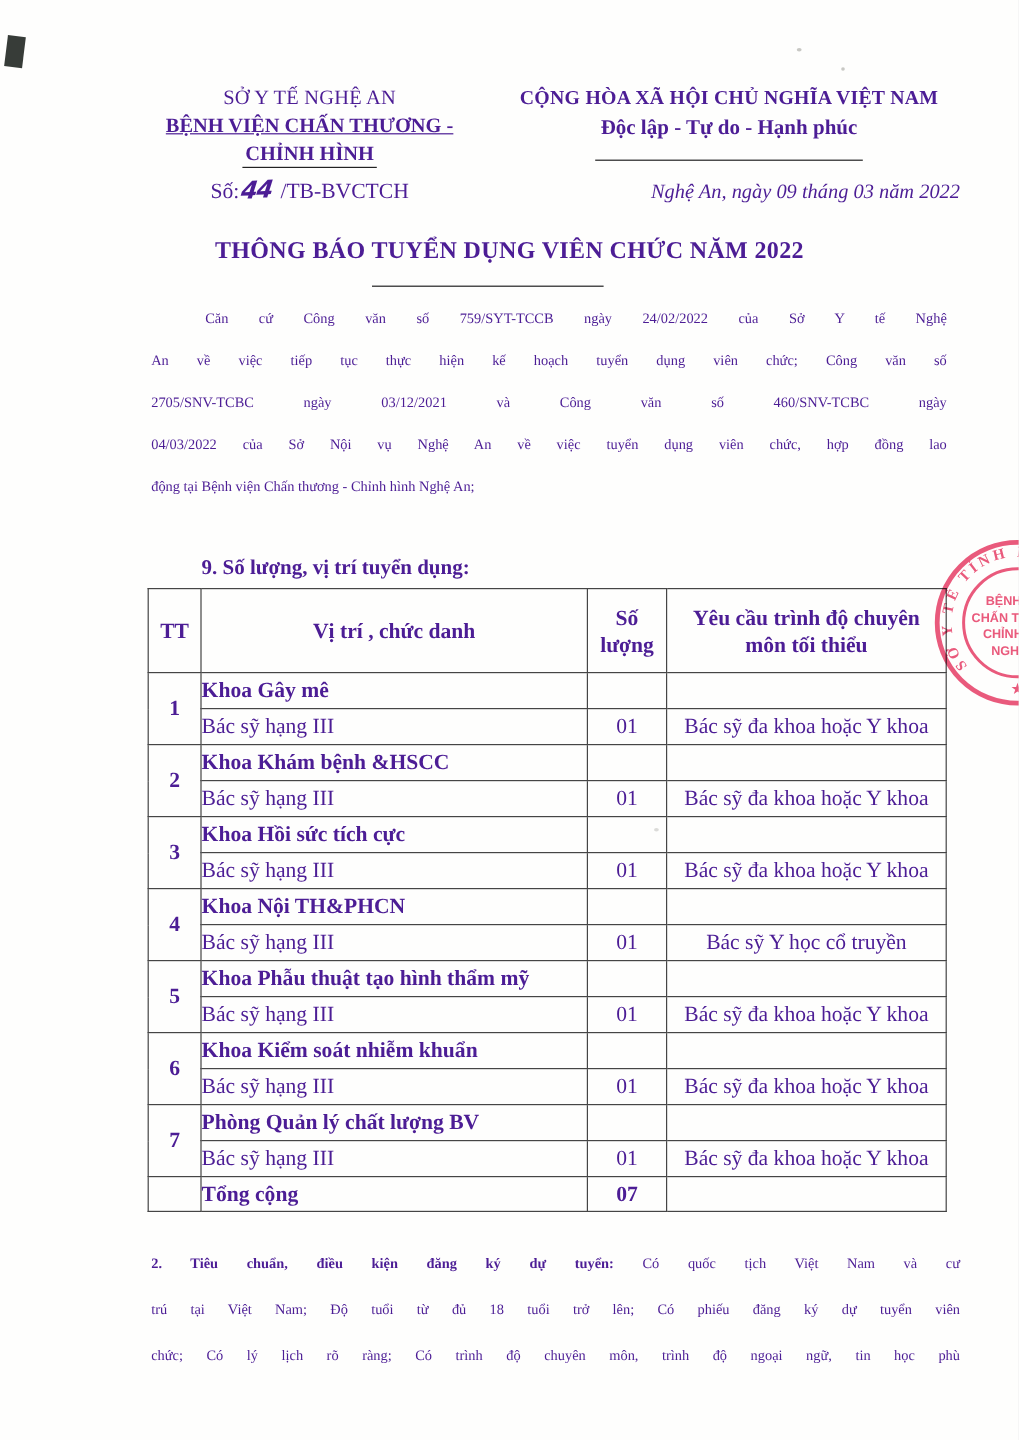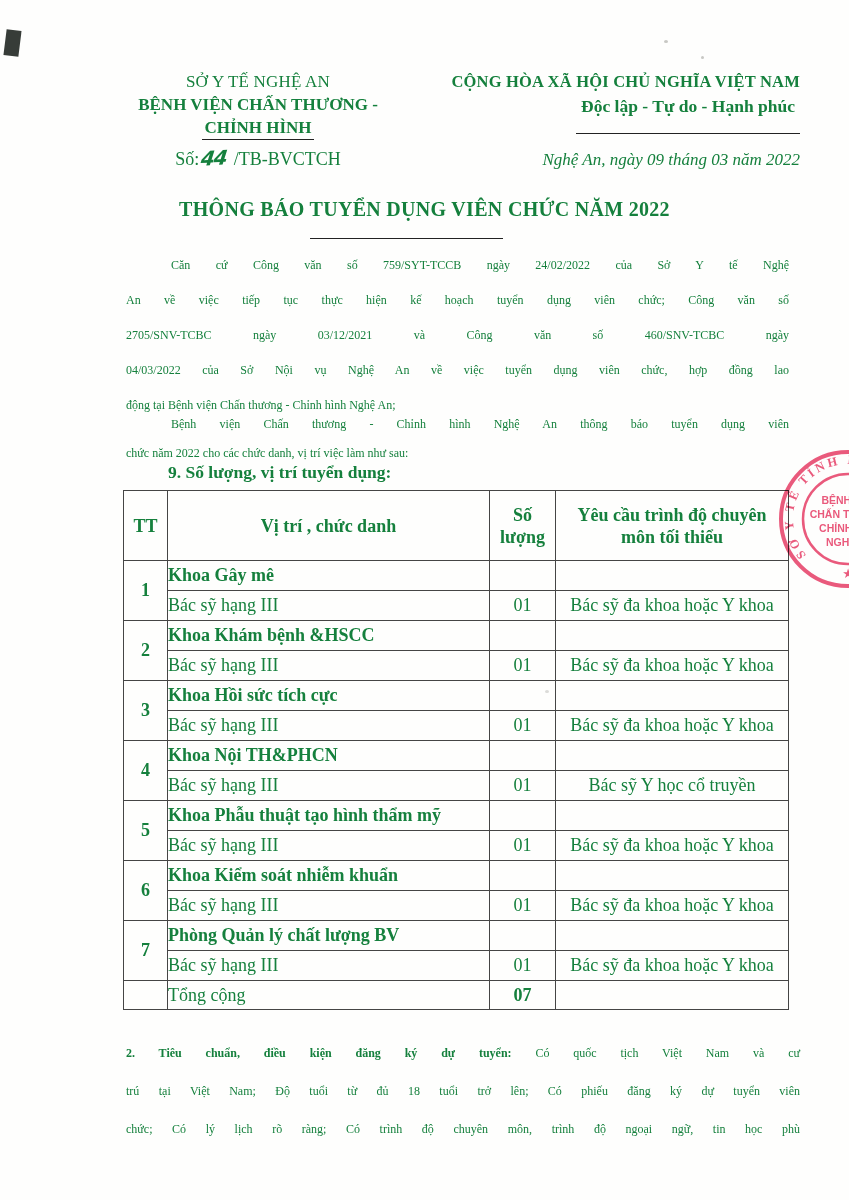--- a/index.html
+++ b/index.html
@@ -1,34 +1,34 @@
 <!DOCTYPE html>
 <html><head>
 <meta charset="utf-8">
 <style>
   * { margin:0; padding:0; box-sizing:border-box; }
   html,body { background:#e9e9e9; }
   .page {
     position:relative; width:849px; height:1200px;
     background:#fefefd; overflow:hidden;
-    font-family:"Liberation Serif", serif; color:#15803d;
+    font-family:"Liberation Serif", serif; color:#4c1d95;
   }
   
   .hdr-left { position:absolute; left:118px; top:72px; width:280px; text-align:center; }
   .hdr-left .l1 { font-size:17px; letter-spacing:.2px; }
-  .hdr-left .l2 { font-size:17px; font-weight:bold; margin-top:3px; }
+  .hdr-left .l2 { font-size:17px; font-weight:bold; margin-top:3px;text-decoration:underline; }
   .hdr-left .l3 { font-size:17px; font-weight:bold; margin-top:3px; }
   .hdr-left .l3 span { border-bottom:1.7px solid #222; padding:0 2px 2px; }
   .doc-no { position:absolute; left:118px; top:146px; width:280px; text-align:center; font-size:18px; }
   .handwrite {
     display:inline-block; font-family:"DejaVu Sans", sans-serif;
     font-weight:bold; font-style:italic; font-size:20px;
     transform:rotate(-3deg) skewX(-10deg); letter-spacing:-1px; margin:0 2px;
   }
-  .hdr-right { position:absolute; left:415px; top:72px; width:385px; text-align:right; }
+  .hdr-right { position:absolute; left:415px; top:72px; width:385px; text-align:center; }
   .hdr-right .l1 { font-size:16.5px; font-weight:bold; letter-spacing:.2px; }
   .hdr-right .l2 { font-size:17.5px; font-weight:bold; margin-top:4px; }
   .hdr-right .l2 span { border-bottom:1.7px solid #222; padding:0 5px 17px; }
   .date-line { position:absolute; left:415px; top:150px; width:385px; text-align:right;
                font-size:17px; font-style:italic; }
   
   .doc-title { position:absolute; left:0; top:198px; width:100%; text-align:center;
                font-size:20px; font-weight:bold; letter-spacing:.3px; }
   .doc-title .u { border-bottom:1.8px solid #222; padding-bottom:18px; }
   
@@ -48,21 +48,21 @@
   .doc-table td, .doc-table th { border:1.8px solid #454545; padding:0; vertical-align:middle; }
   .doc-table th { font-weight:bold; height:70px; line-height:22px; }
   .doc-table tr.r-dept td { height:30px; }
   .doc-table tr.r-pos td  { height:30px; }
   .doc-table tr.r-total td{ height:29px; }
   .c-tt   { text-align:center; font-weight:bold; }
   .c-dept { font-weight:bold; padding-left:9px; }
   .c-pos  { padding-left:9px; }
   .c-qty  { text-align:center; }
   .c-req  { text-align:center; }
-  .c-total-label { font-weight:normal; padding-left:9px; }
+  .c-total-label { font-weight:bold; padding-left:9px; }
   .c-total-qty { text-align:center; font-weight:bold; }
   
   .sec2 { position:absolute; left:126px; top:1034px; width:674px; }
   .sec2 .pline { width:674px; line-height:38px; }
   .sec2 .b { font-weight:bold; }
   
   .stamp { position:absolute; left:773px; top:444px; width:150px; height:150px;
            opacity:.88; mix-blend-mode:multiply; pointer-events:none; }
   
   .corner-mark { position:absolute; left:5px; top:30px; width:15px; height:26px;
@@ -104,24 +104,20 @@
   </div>
 
   <div class="pblock pb1">
     <div class="pline indent">Căn cứ Công văn số 759/SYT-TCCB ngày 24/02/2022 của Sở Y tế Nghệ</div>
     <div class="pline">An  về việc tiếp tục thực hiện kế hoạch tuyển dụng viên chức; Công văn số</div>
     <div class="pline">2705/SNV-TCBC ngày 03/12/2021 và Công văn số 460/SNV-TCBC ngày</div>
     <div class="pline">04/03/2022 của Sở Nội vụ Nghệ An về việc tuyển dụng viên chức, hợp đồng lao</div>
     <div class="pline last">động tại Bệnh viện Chấn thương - Chỉnh hình Nghệ An;</div>
   </div>
 
-  <div class="pblock pb2">
-    <div class="pline indent">Bệnh viện Chấn thương - Chỉnh hình Nghệ An thông báo tuyển dụng viên</div>
-    <div class="pline last">chức năm 2022 cho các chức danh, vị trí việc làm như sau:</div>
-  </div>
 
   <div class="sec-heading">9.  Số lượng, vị trí tuyển dụng:</div>
 
   <table class="doc-table">
     <colgroup>
         <col style="width:44px">
         <col style="width:322px">
         <col style="width:66px">
         <col style="width:233px">
       </colgroup>

